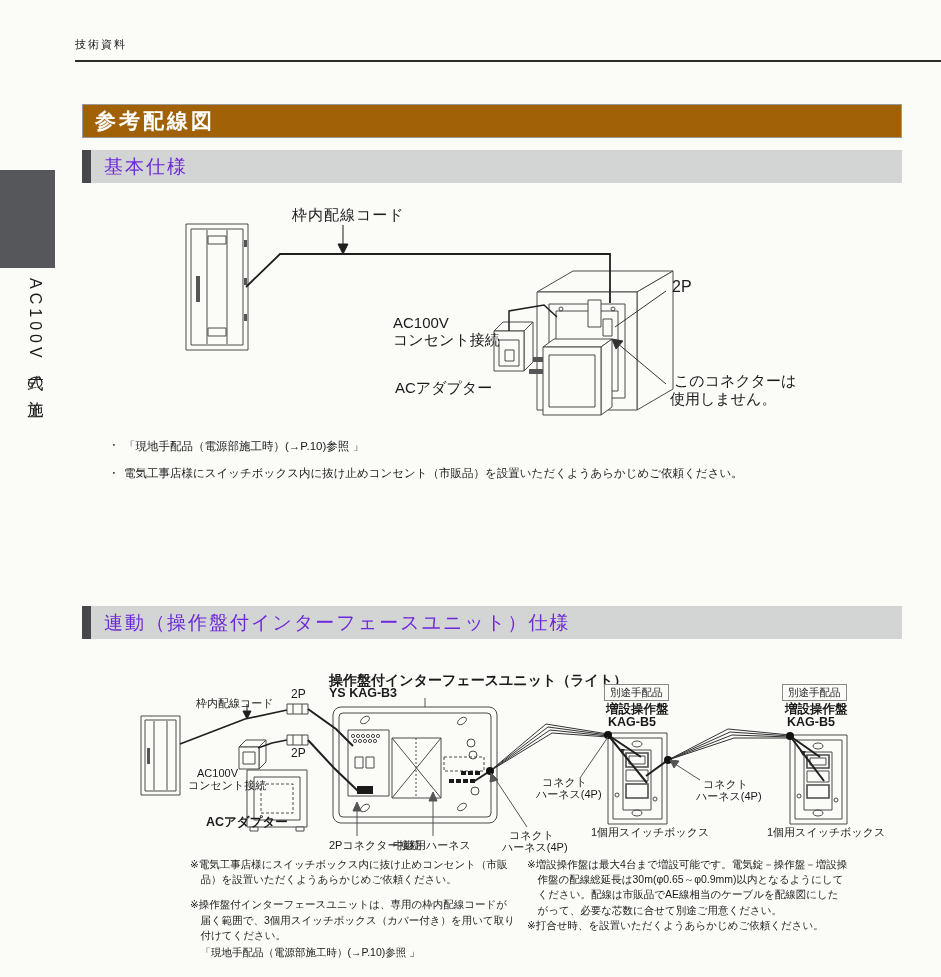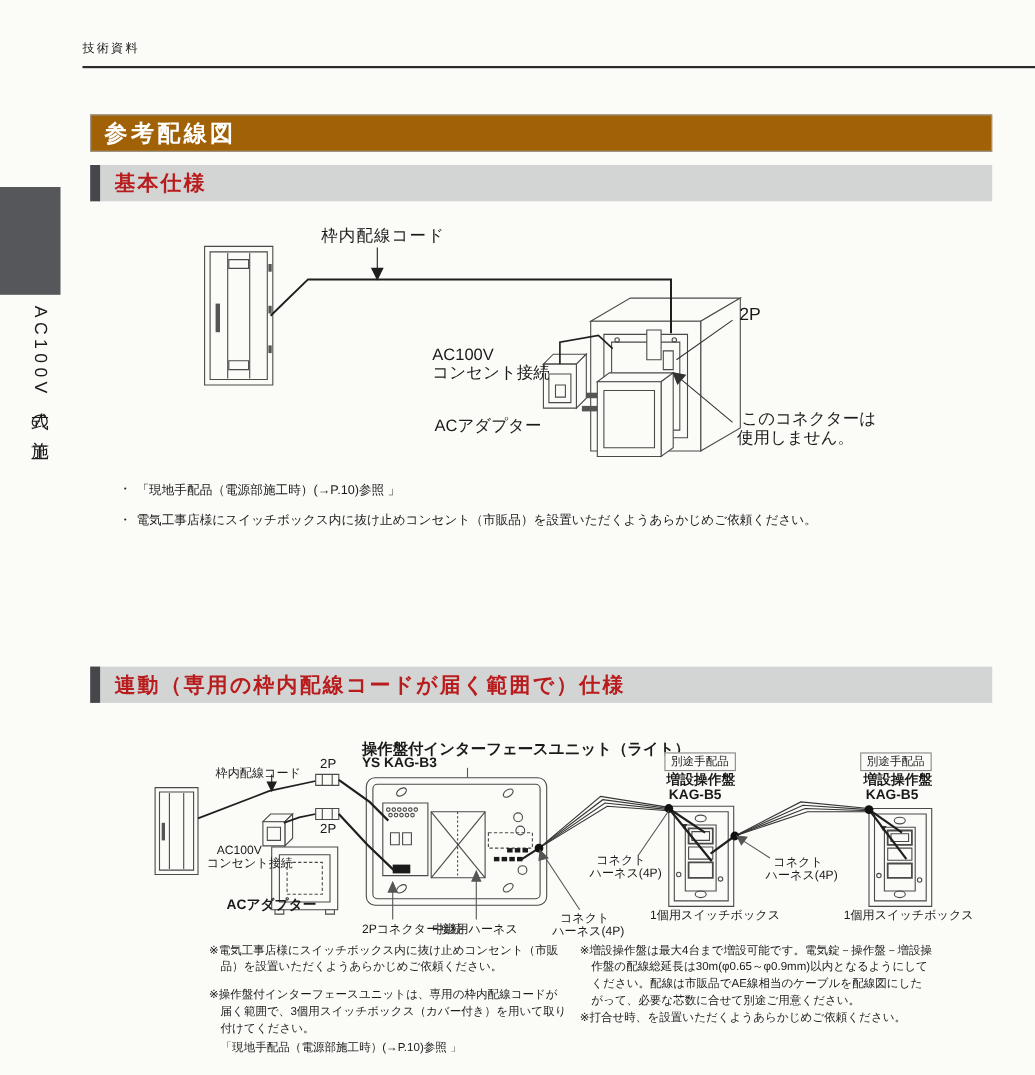--- a/index.html
+++ b/index.html
@@ -18,21 +18,21 @@
   
   .side-tab{left:0;top:170px;width:55px;height:98px;background:#55575b;}
   .side-vert{left:26px;top:278px;writing-mode:vertical-rl;text-orientation:mixed;
              font-size:16px;letter-spacing:4px;height:170px;}
   
   .banner-dark{left:82px;top:104px;width:820px;height:34px;background:#a16207;border:1px solid #9a9a9a;
                box-sizing:border-box;display:flex;align-items:center;}
   .banner-dark span{color:#fff;font-weight:bold;font-size:21px;letter-spacing:3px;padding-left:12px;}
   .banner-gray{width:820px;height:33px;background:#d3d5d5;border-left:9px solid #45474b;
                box-sizing:border-box;display:flex;align-items:center;}
-  .banner-gray span{color:#b91c1c;font-weight:bold;font-size:19px;letter-spacing:2px;padding-left:13px;}
+  .banner-gray span{color:#6d28d9;font-weight:normal;font-size:19px;letter-spacing:2px;padding-left:13px;}
   .bg1{left:82px;top:150px;}
   .bg2{left:82px;top:606px;}
   
   .notes{left:108px;top:438px;width:828px;font-size:11.5px;line-height:1.38;}
   .note{display:flex;margin-bottom:11px;}
   .note .bu{width:16px;flex:0 0 16px;}
   .note .tx{flex:1;}
   .note .ref{margin-top:1px;}
   
   .fn{position:absolute;font-size:10.5px;line-height:1.45;}
@@ -135,21 +135,21 @@
   </div>
   <div class="note">
     <span class="bu">・</span>
     <div class="tx">
       <div>電気工事店様にスイッチボックス内に抜け止めコンセント（市販品）を設置いただくようあらかじめご依頼ください。</div>
     </div>
   </div>
 </div>
 
 <div class="abs banner-gray bg2">
-  <span>連動（専用の枠内配線コードが届く範囲で）仕様</span>
+  <span>連動（操作盤付インターフェースユニット）仕様</span>
 </div>
 
 <svg style="left:130px;top:664px;" width="730" height="196" viewBox="130 664 730 196">
 
   <g stroke="#4a4a4a" stroke-width="1" fill="none">
     <rect x="141" y="716" width="39" height="79"></rect>
     <rect x="145" y="720" width="31" height="71"></rect>
     <line x1="154" y1="721" x2="154" y2="790"></line>
     <line x1="167" y1="721" x2="167" y2="790"></line>
     <rect x="147" y="748" width="3" height="16" fill="#555" stroke="none"></rect>

